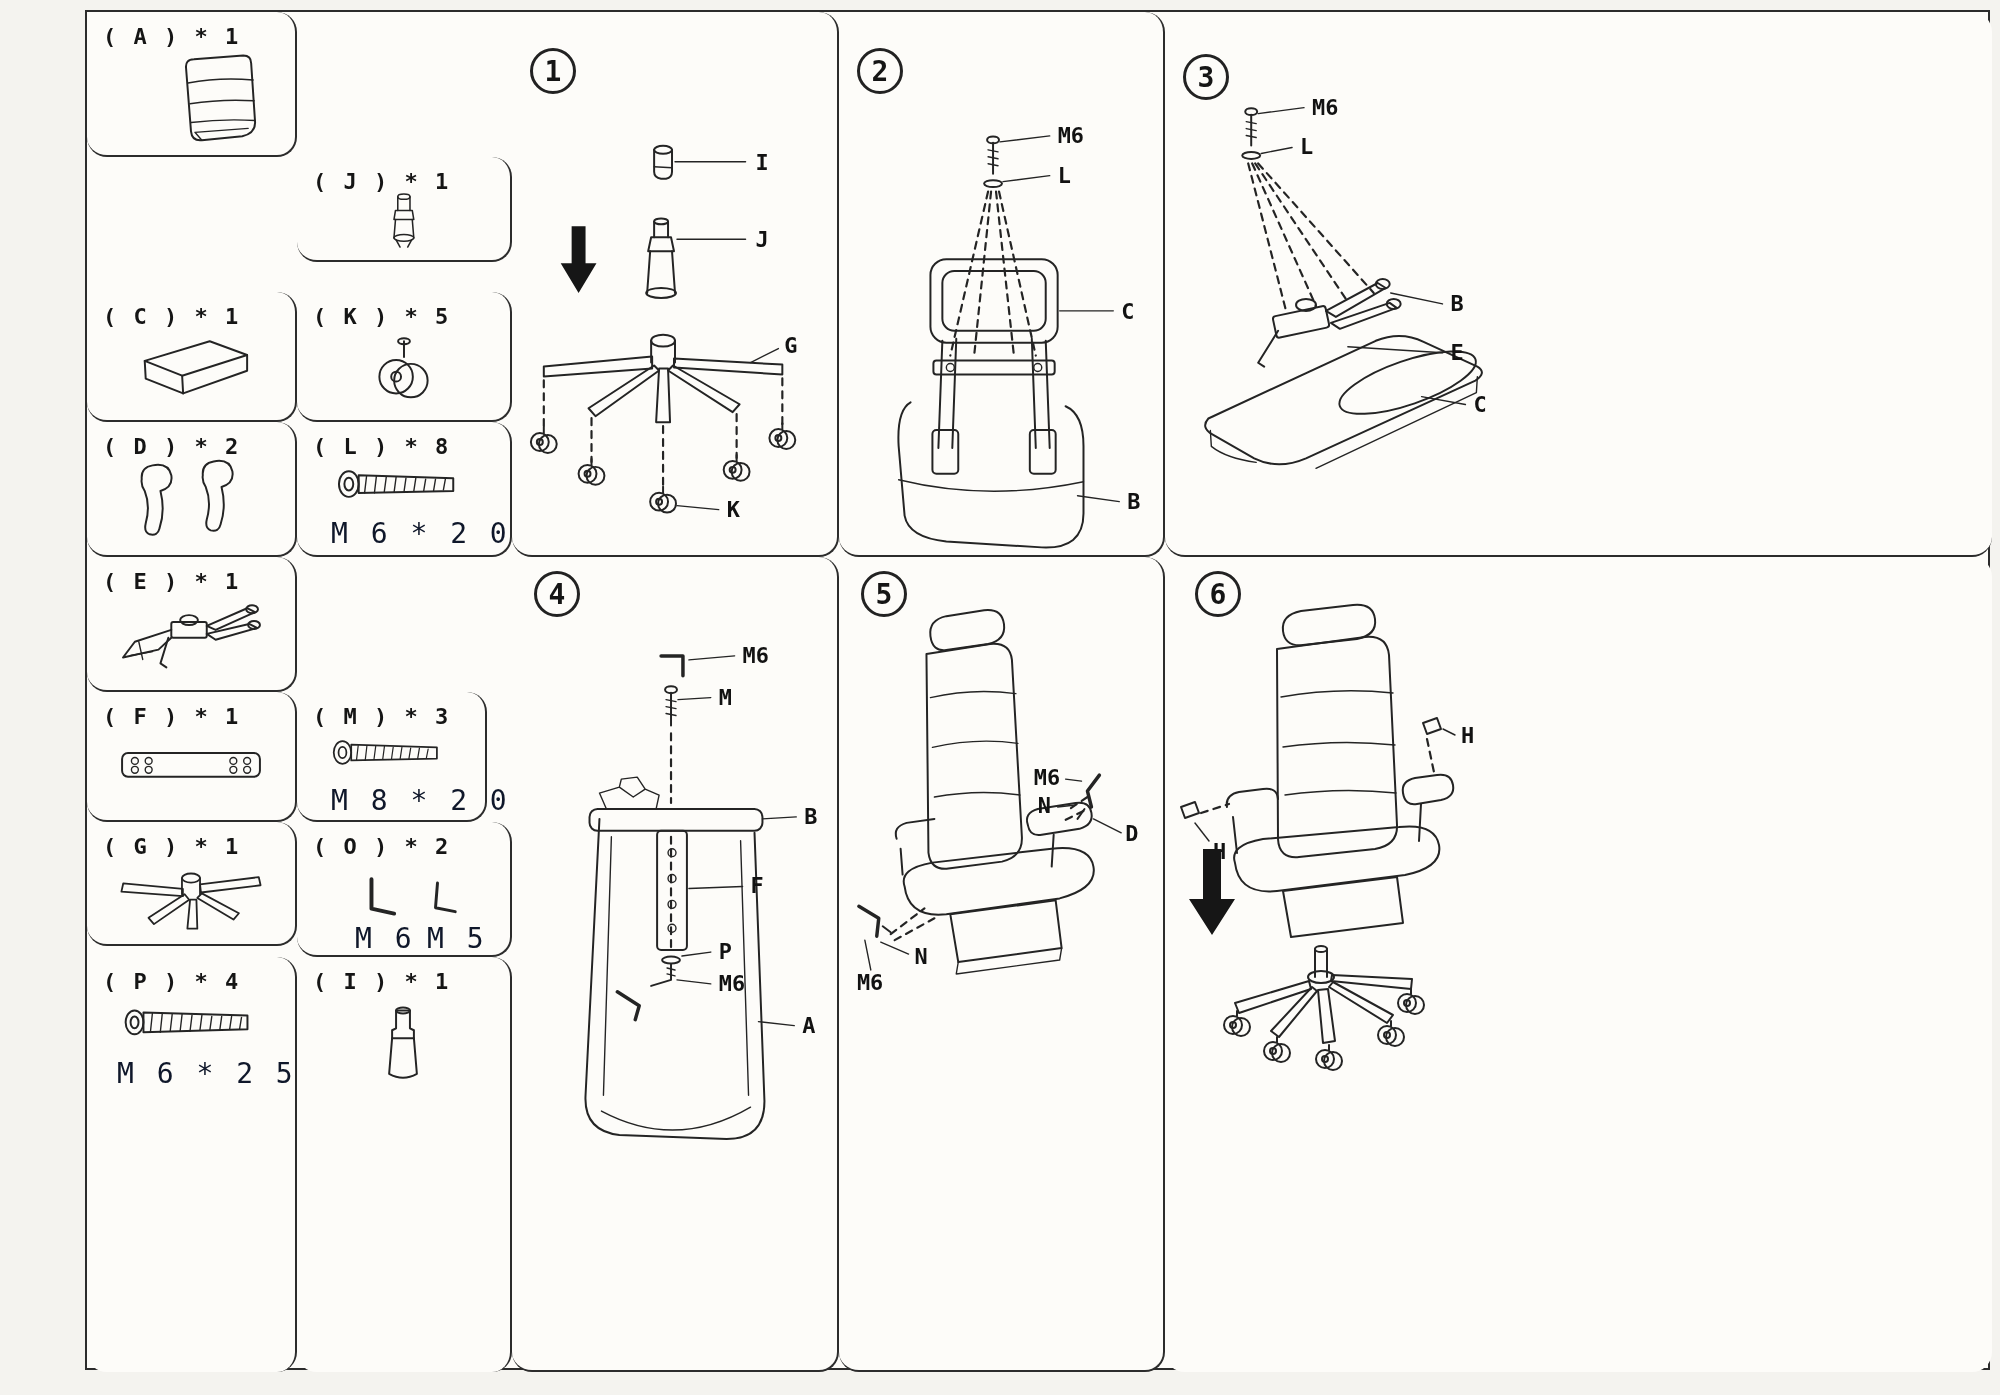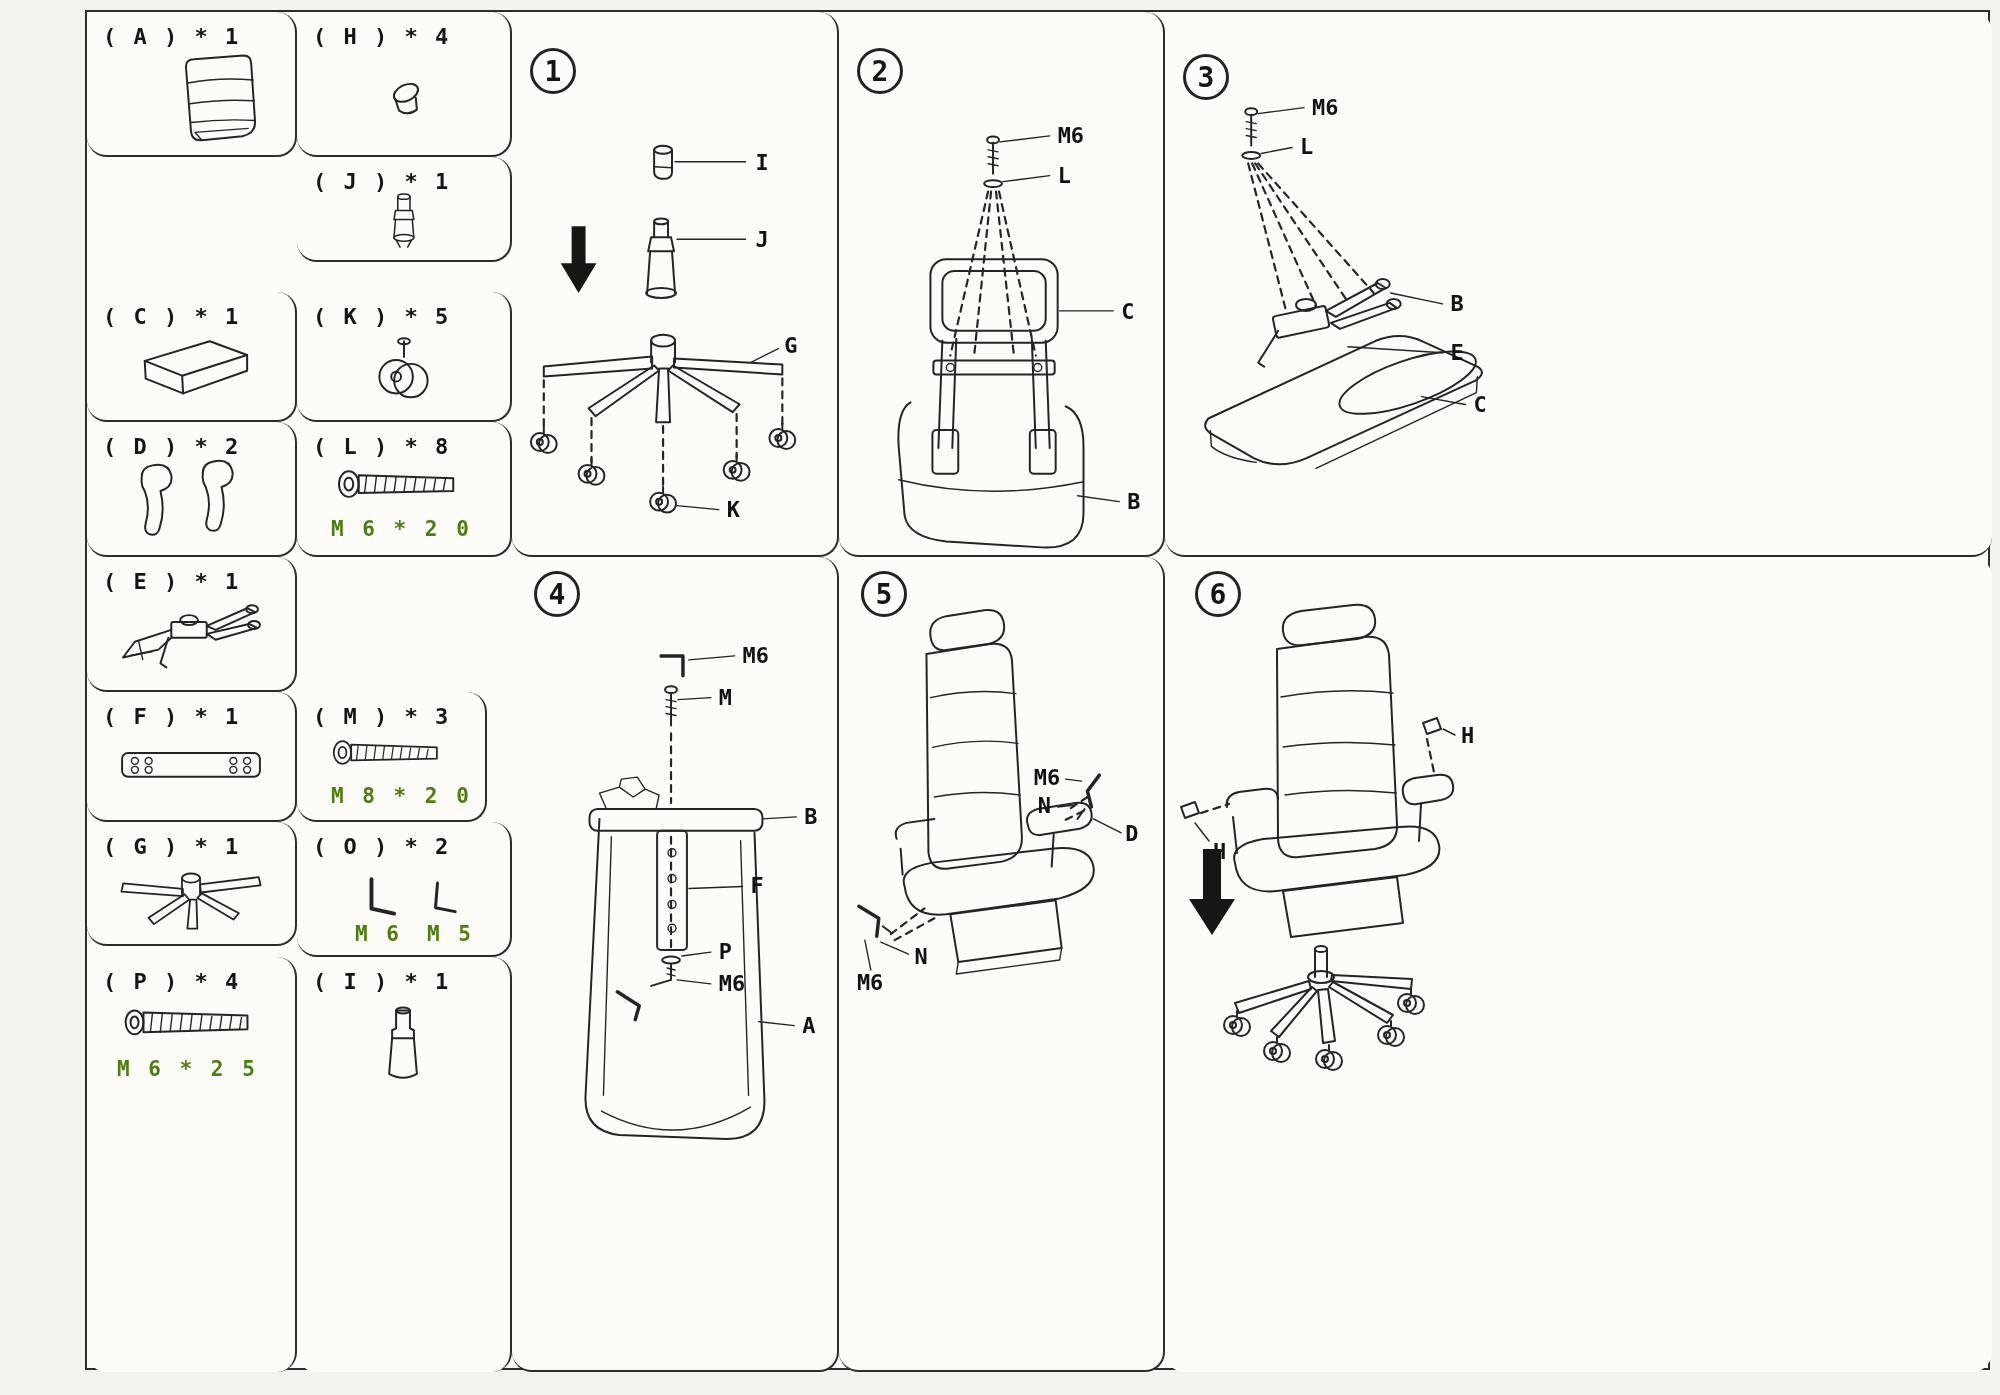--- a/index.html
+++ b/index.html
@@ -16,22 +16,22 @@
   }
   .cell { position:absolute; border-right:2px solid #2c2c2c; border-bottom:2px solid #2c2c2c; background:#fdfcf9;border-radius:20px; }
   .cell.last-col { border-right:none; }
   .cell.last-row { border-bottom:none; }
   .part-label {
     position:absolute; left:16px; top:12px;
     font-weight:bold; font-size:22px; letter-spacing:2px;
     color:#151515; white-space:pre; z-index:2;
   }
   .size-label {
-    position:absolute; font-weight:bold; font-size:21px; letter-spacing:3px;
-    color:#4d7c0f; white-space:pre; z-index:2;
+    position:absolute; font-weight:normal; font-size:28px; letter-spacing:3px;
+    color:#0f172a; white-space:pre; z-index:2;
   }
   .step-circle {
     position:absolute; width:46px; height:46px; border:3px solid #222;
     border-radius:50%; display:flex; align-items:center; justify-content:center;
     font-size:28px; font-weight:bold; color:#151515; z-index:2; background:transparent;
   }
   svg.draw { position:absolute; inset:0; width:100%; height:100%; }
   svg .s  { fill:none; stroke:#242424; stroke-width:2; stroke-linecap:round; stroke-linejoin:round; }
   svg .thin { stroke-width:1.4; }
   svg .dash { stroke-dasharray:7 6; stroke-width:2.2; }
@@ -133,29 +133,20 @@
       <g class="s">
         <ellipse cx="48" cy="64" rx="9" ry="12"></ellipse>
         <ellipse cx="48" cy="64" rx="4" ry="6"></ellipse>
         <path d="M57 54 L162 57 L162 71 L57 74 Z"></path>
         <path class="thin" d="M66 55 L64 74 M76 55 L74 74 M86 56 L84 73 M96 56 L94 73 M106 57 L104 73 M116 57 L114 72 M126 58 L124 72 M136 58 L134 72 M146 58 L144 71 M156 59 L154 71"></path>
       </g>
     </svg>
     <div class="size-label" style="left:30px;top:100px">M 6 * 2 5</div>
   </div>
 
-  <div class="cell" style="left:210px;top:0;width:215px;height:145px">
-    <div class="part-label">( H ) * 4</div>
-    <svg class="draw" viewBox="0 0 215 145">
-      <g class="s">
-        <ellipse cx="110" cy="82" rx="13" ry="8" transform="rotate(-25 110 82)"></ellipse>
-        <path d="M99 88 L103 100 Q112 106 121 99 L120 87"></path>
-      </g>
-    </svg>
-  </div>
 
   <div class="cell" style="left:210px;top:145px;width:215px;height:105px">
     <div class="part-label">( J ) * 1</div>
     <svg class="draw" viewBox="0 0 215 135">
       <g class="s">
         <ellipse cx="108" cy="52" rx="8" ry="3.5"></ellipse>
         <path d="M100 52 L100 70 M116 52 L116 70"></path>
         <path d="M97 70 L119 70 L121 82 L95 82 Z"></path>
         <path d="M97 82 L95 106 M119 82 L121 106"></path>
         <ellipse cx="108" cy="106" rx="13" ry="4.5"></ellipse>

